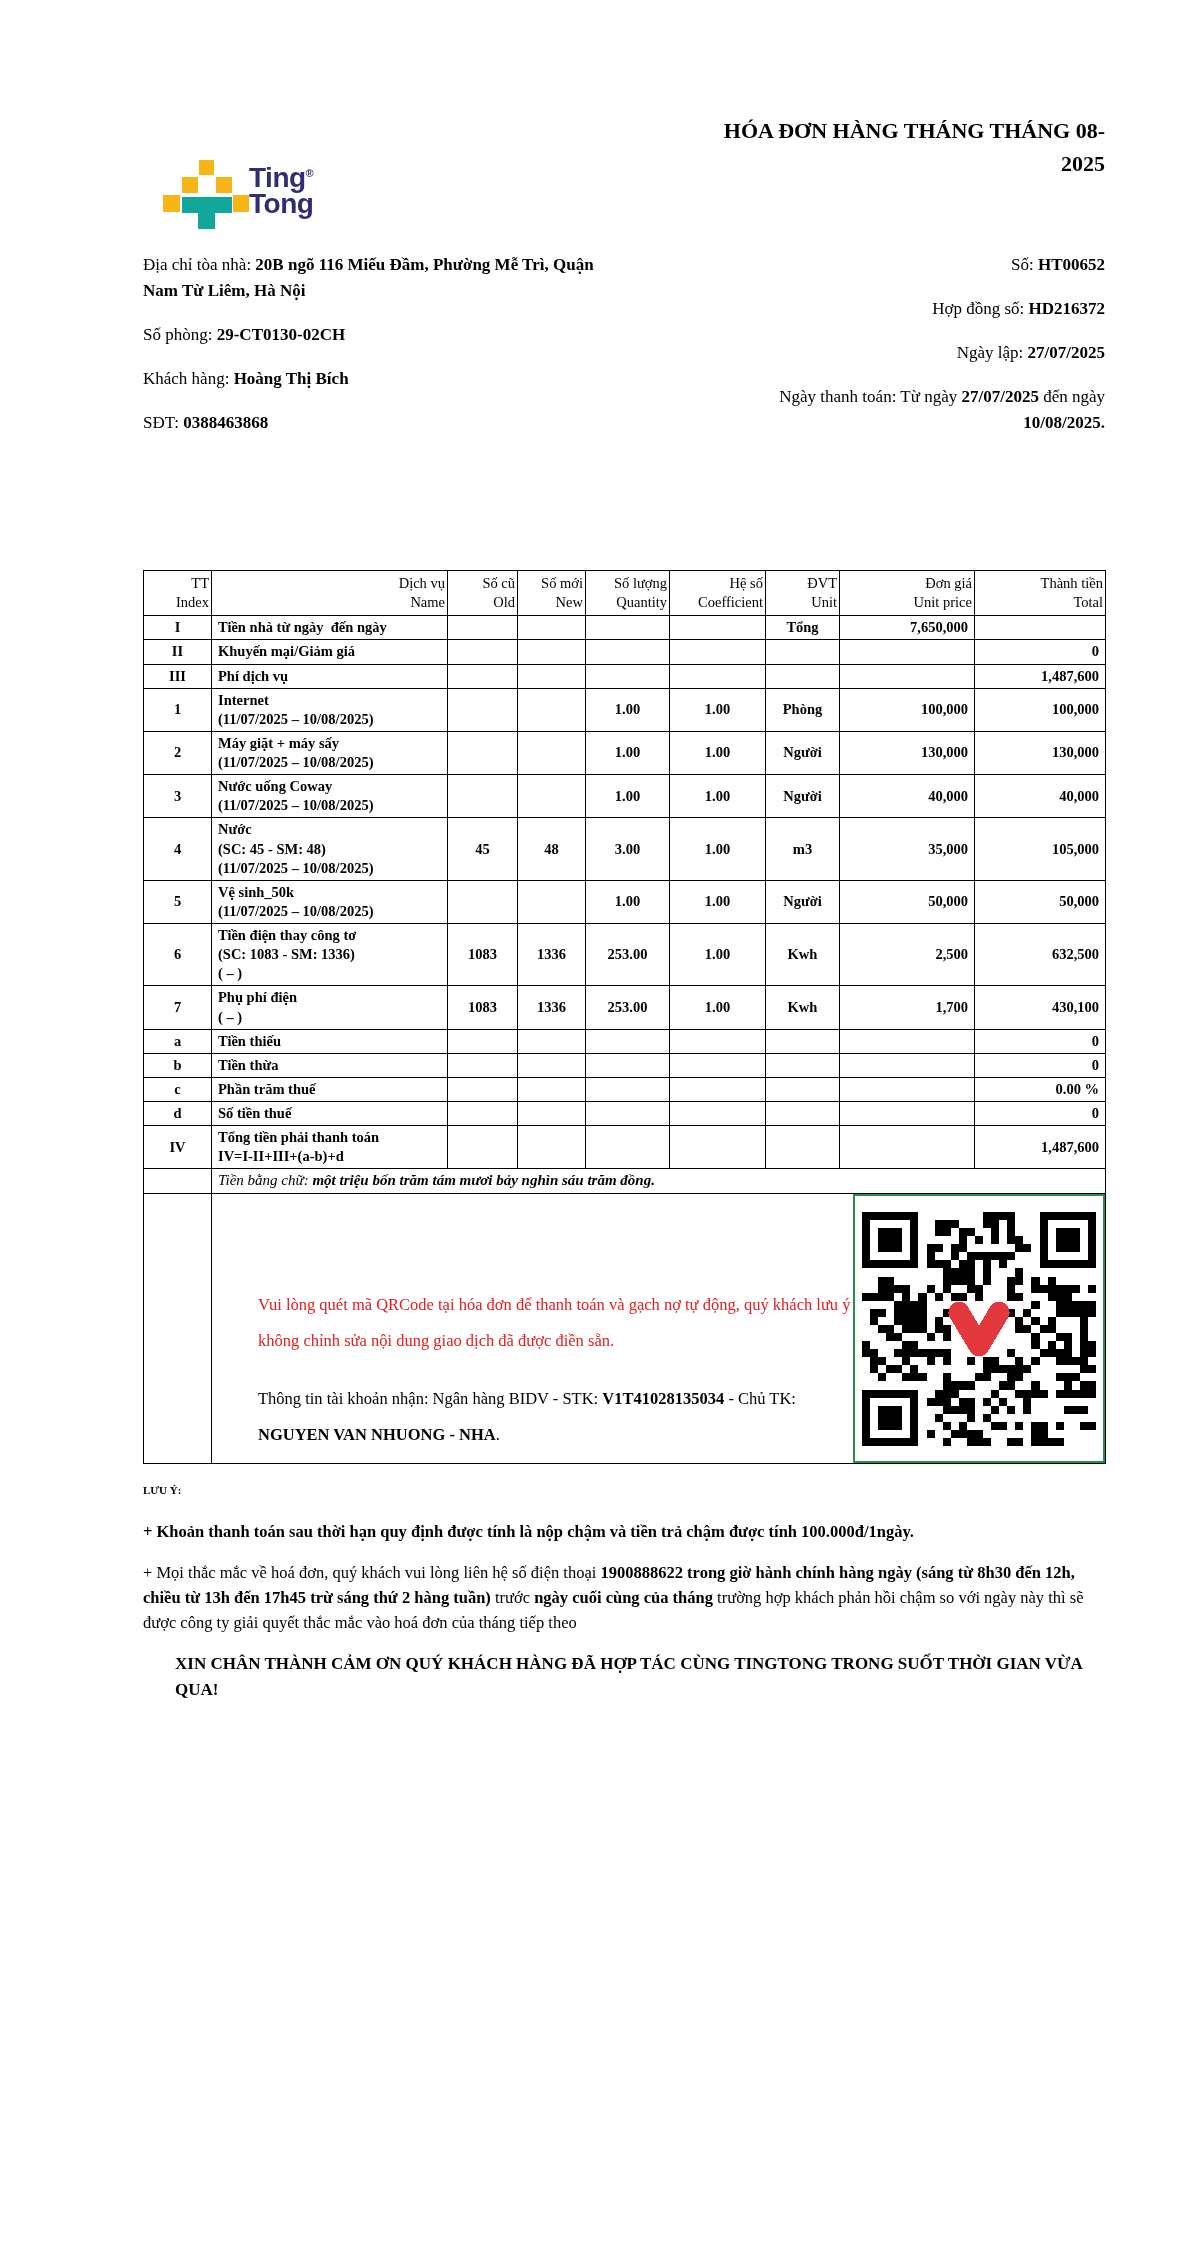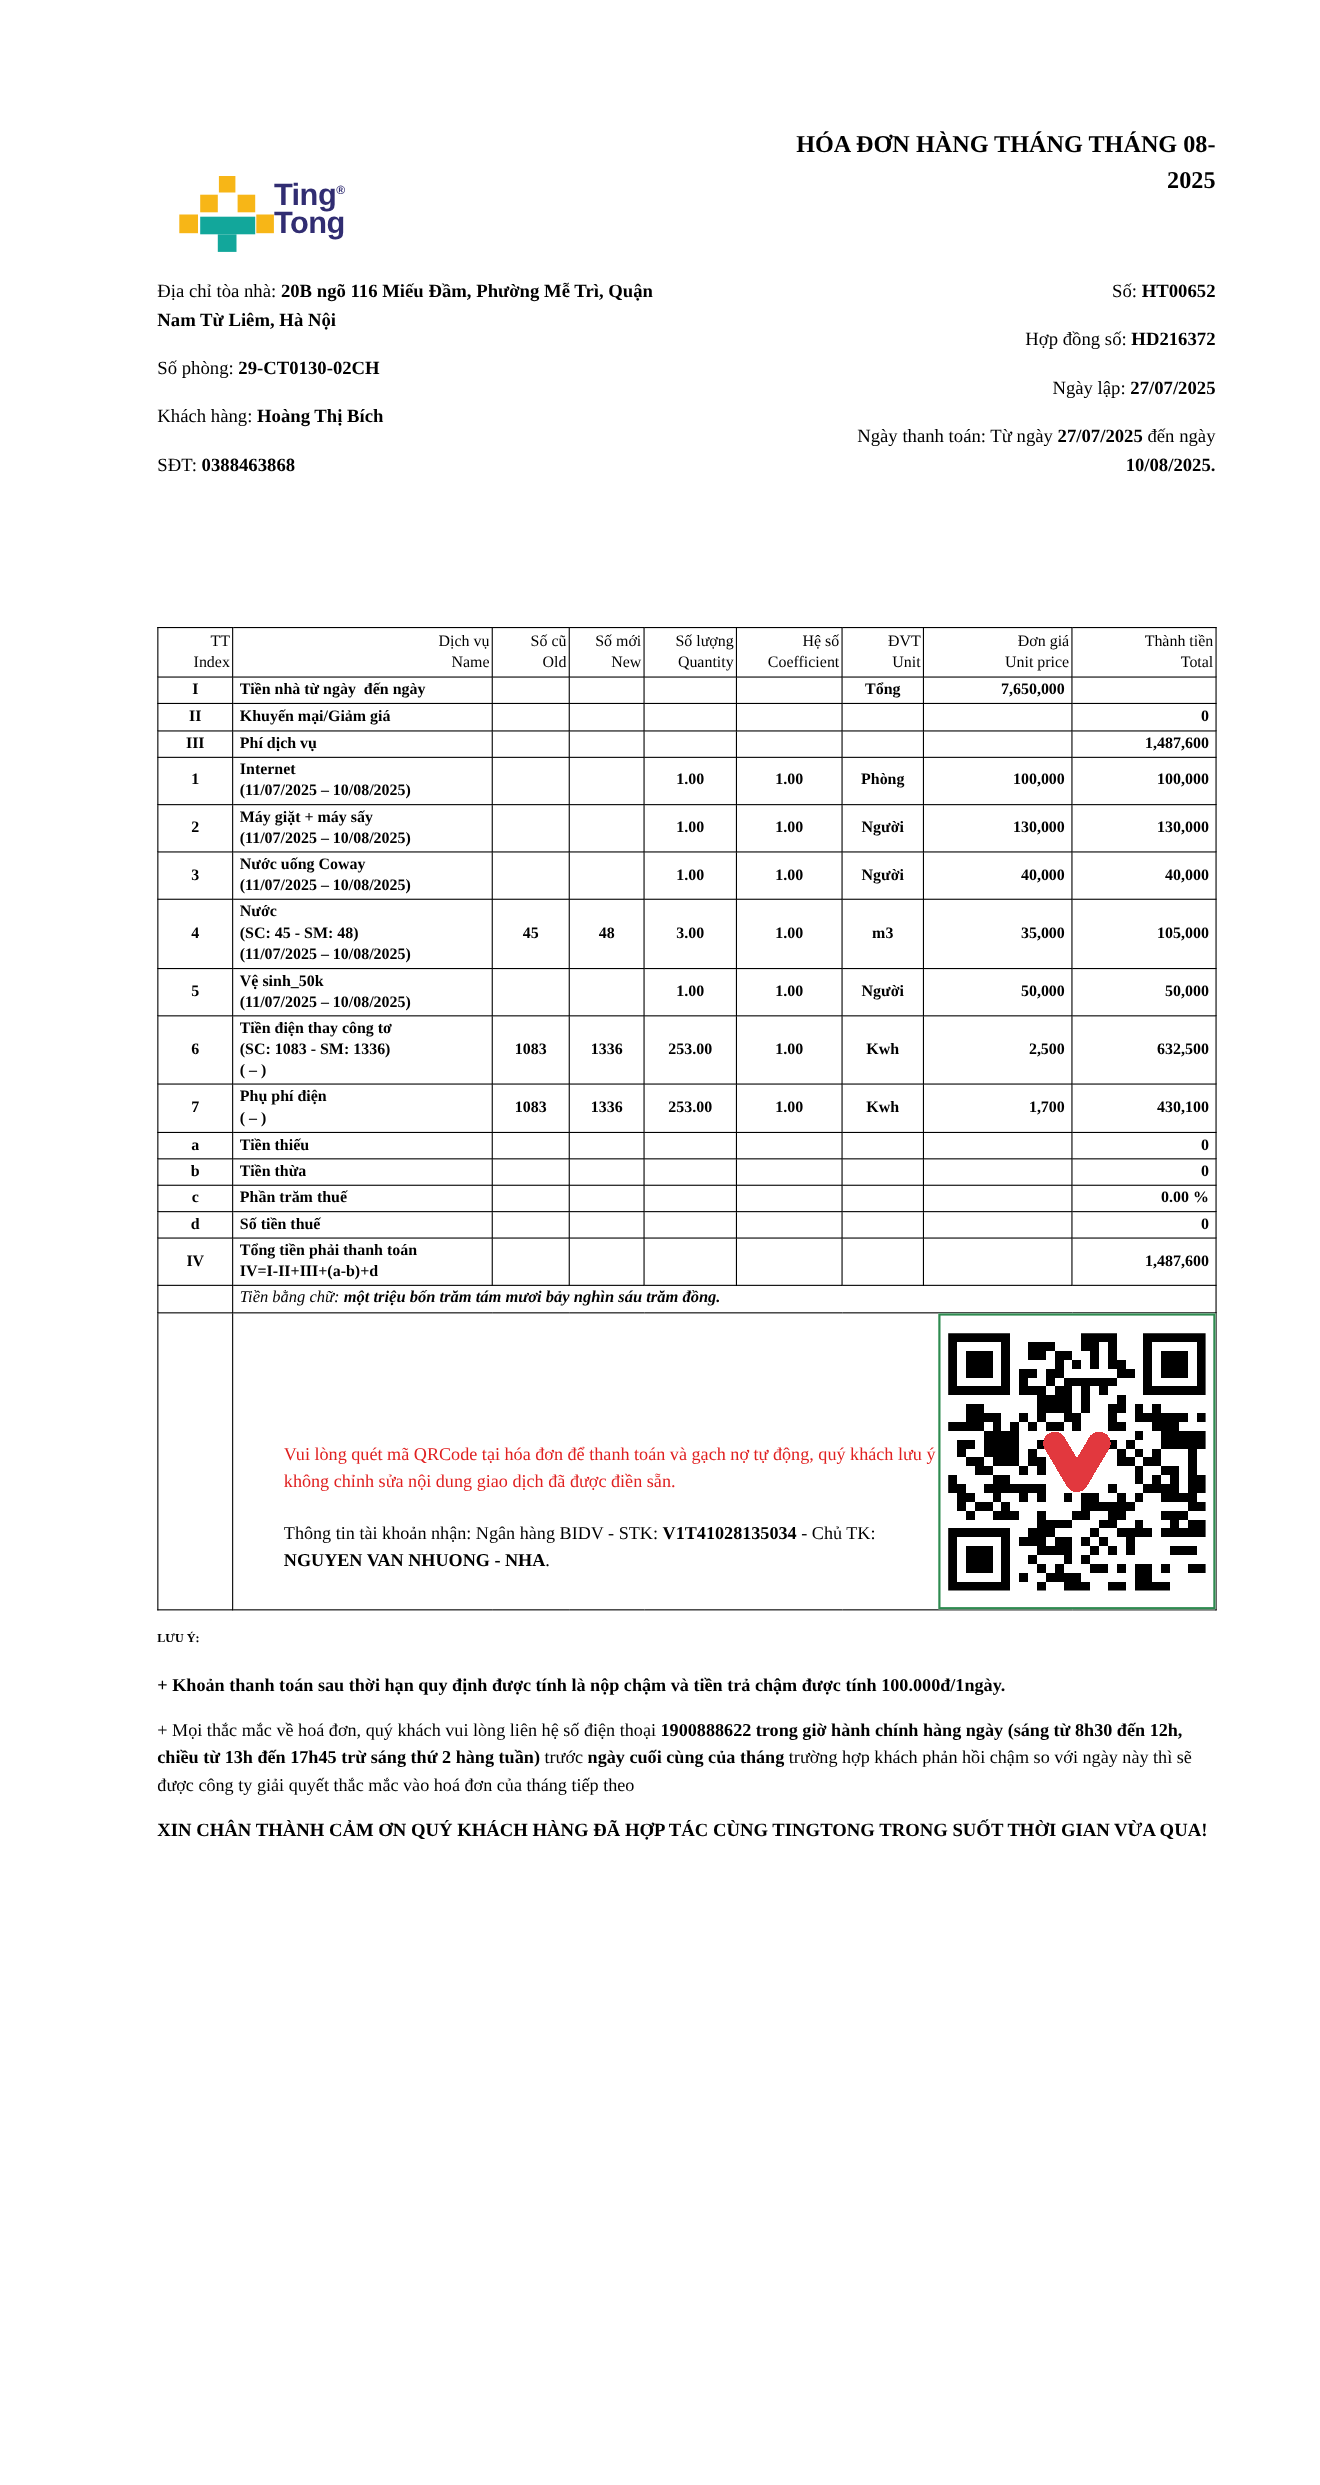--- a/index.html
+++ b/index.html
@@ -39,32 +39,32 @@
   td.col-name{text-align:left;font-weight:bold;}
   td.col-old,td.col-new,td.col-qty,td.col-coef,td.col-unit{text-align:center;font-weight:bold;}
   td.col-price,td.col-total{text-align:right;font-weight:bold;}
   tr.words-row td{font-size:15px;}
   .words-cell{font-style:italic;font-weight:normal;text-align:left;padding:4px 10px;}
   .words-cell .b{font-style:italic;}
 
   
   tr.qr-row{height:270px;}
   td.qr-cell{position:relative;padding:0;vertical-align:top;}
-  .qr-texts{padding:82px 260px 0 40px;font-size:16.5px;line-height:25px;text-align:left;font-weight:normal;}
+  .qr-texts{padding:82px 260px 0 40px;font-size:16.5px;line-height:36px;text-align:left;font-weight:normal;}
   .qr-red{color:var(--red);margin:0 0 22px 0;width:600px;}
   .qr-account{margin:0;width:600px;}
   .qr-box{position:absolute;top:0;right:0;width:252px;height:100%;box-sizing:border-box;
     border:2px solid var(--green);background:#fff;display:flex;align-items:center;justify-content:center;}
 
   
   .notes{position:absolute;top:1478px;left:0;width:962px;font-size:16.5px;line-height:25px;}
   .notes-heading{font-weight:bold;font-size:11px;margin-bottom:16px;}
   .note1{font-weight:bold;margin-bottom:16px;}
   .note2{margin-bottom:16px;}
-  .thanks{font-weight:bold;font-size:17px;line-height:26px;}
+  .thanks{font-weight:bold;font-size:17px;line-height:26px;margin-left:32px;}
 
   :root{
     --navy:#312d72;--yellow:#f7b617;--teal:#12a79b;
     --red:#e02020;--green:#2e8b50;--qr-red:#e2383e;
   }
 </style>
 </head>
 <body>
 
 <div class="page">

